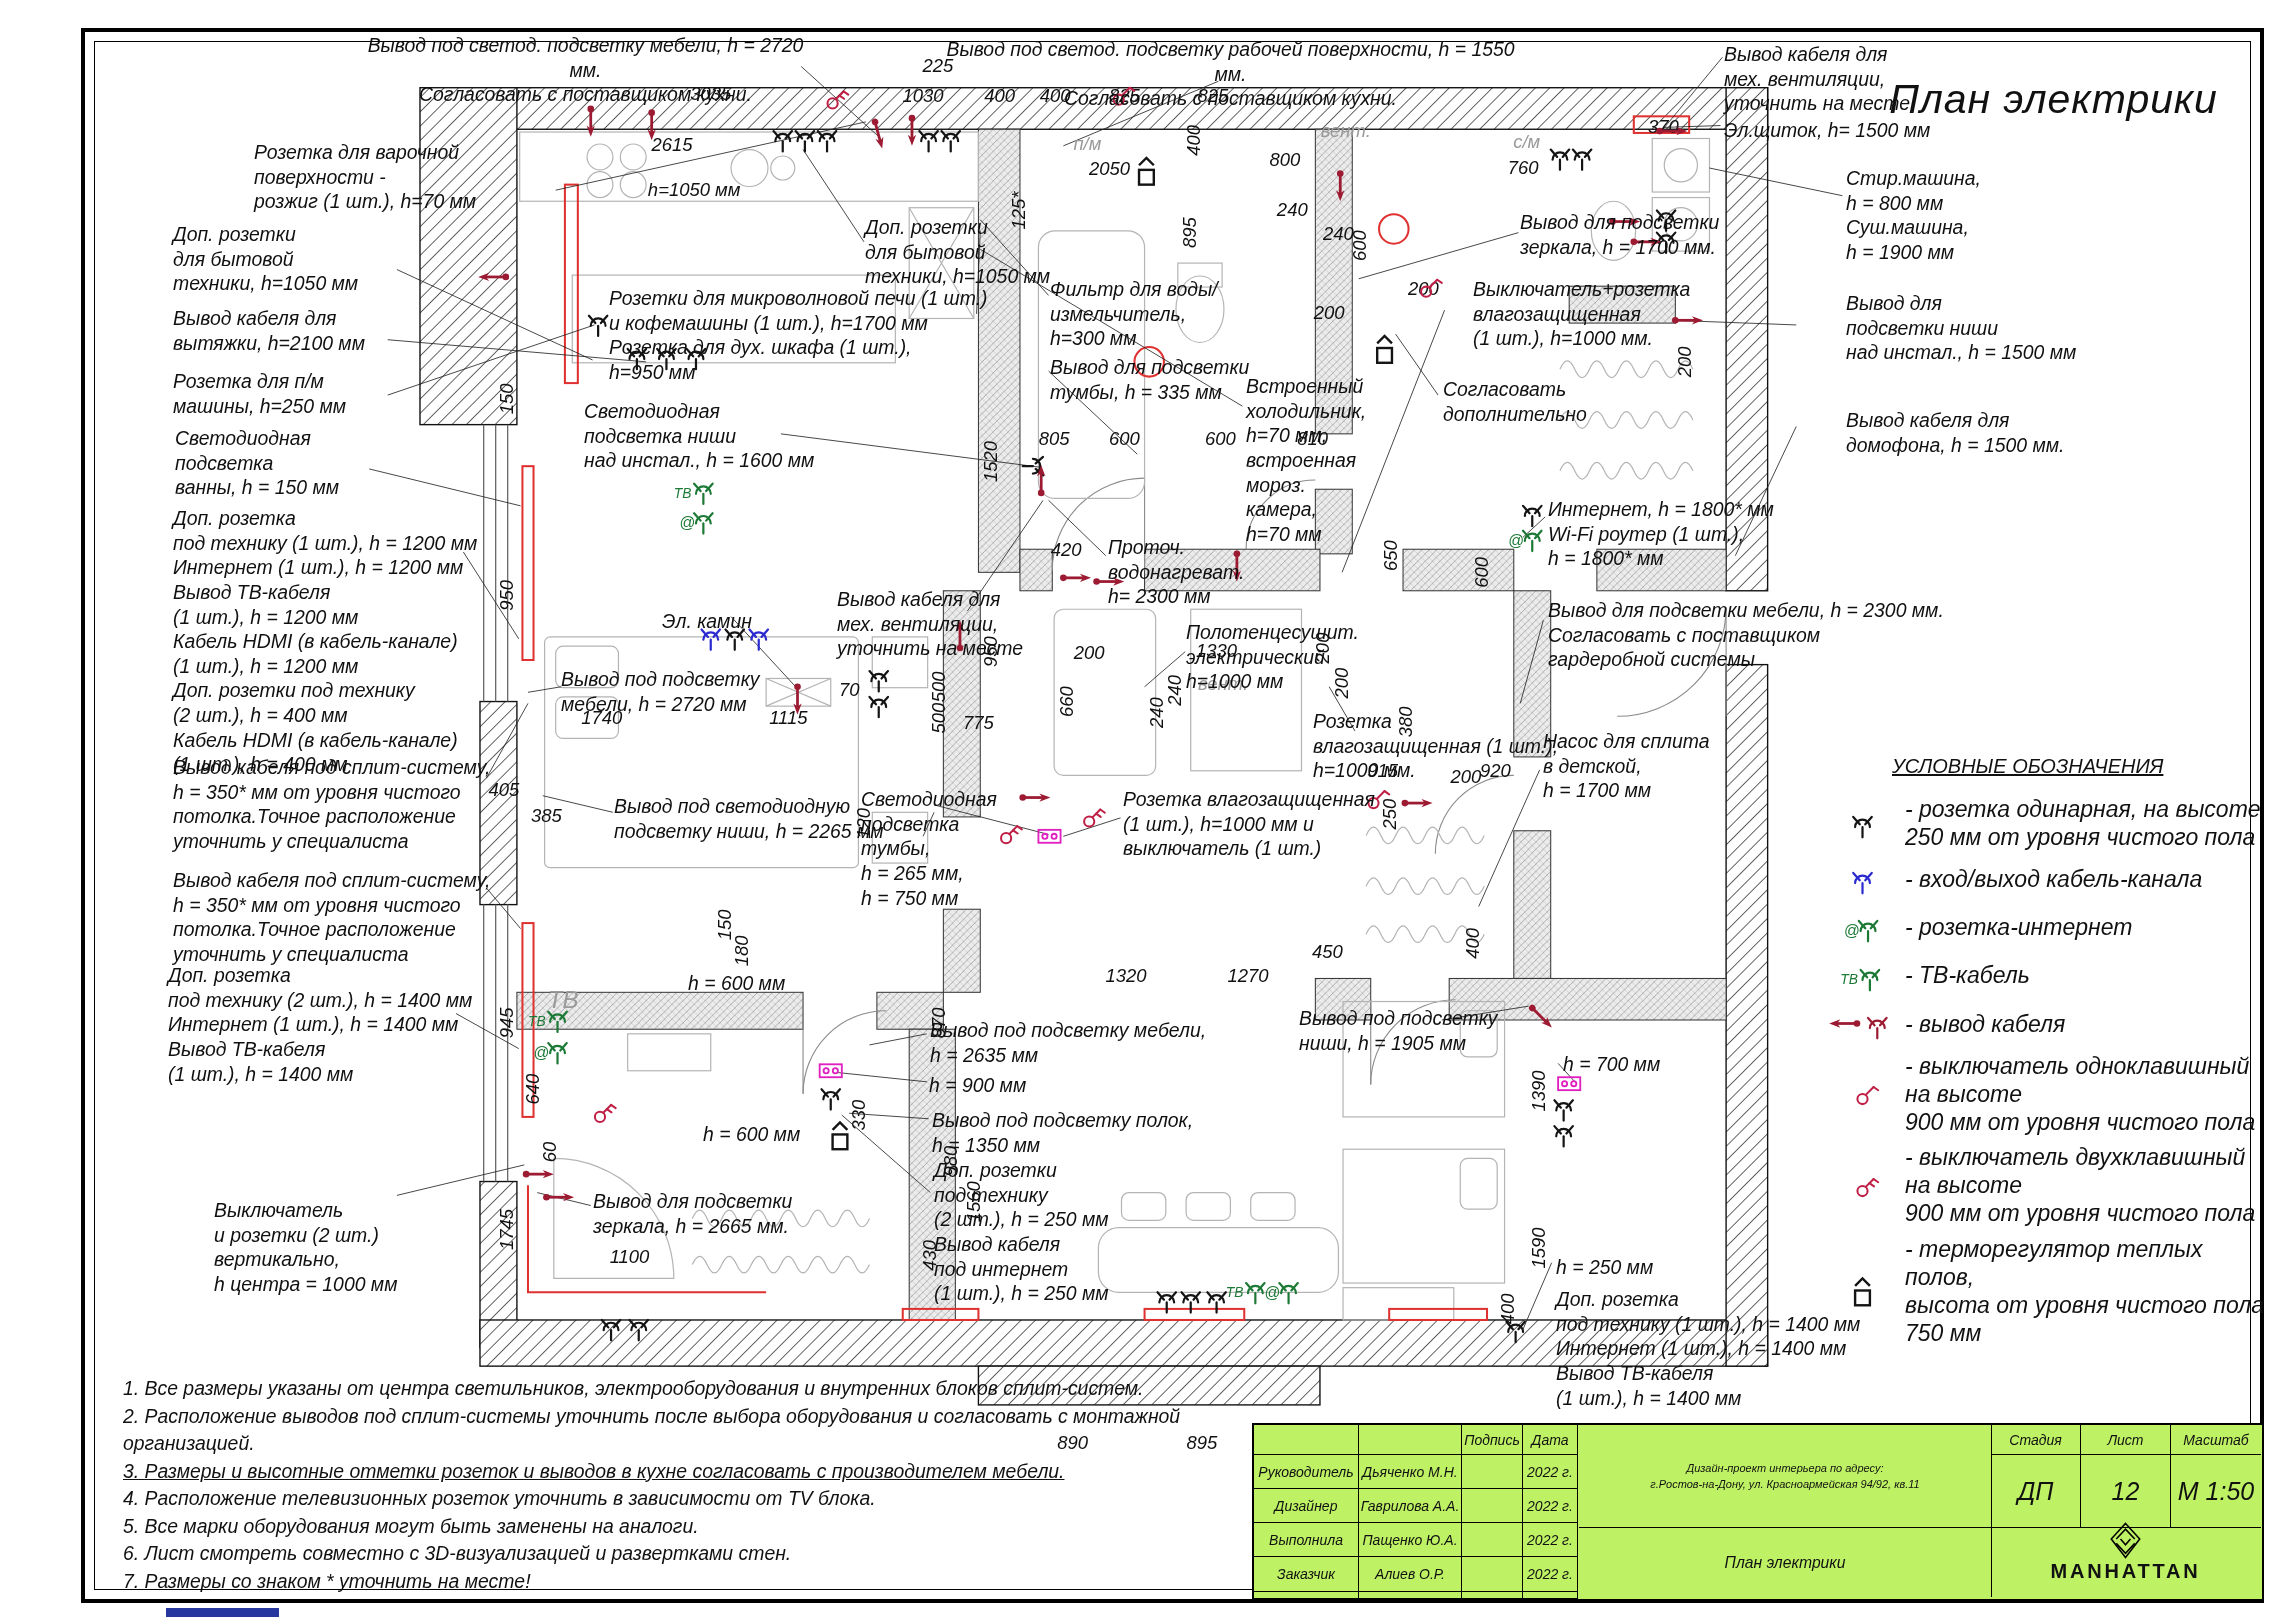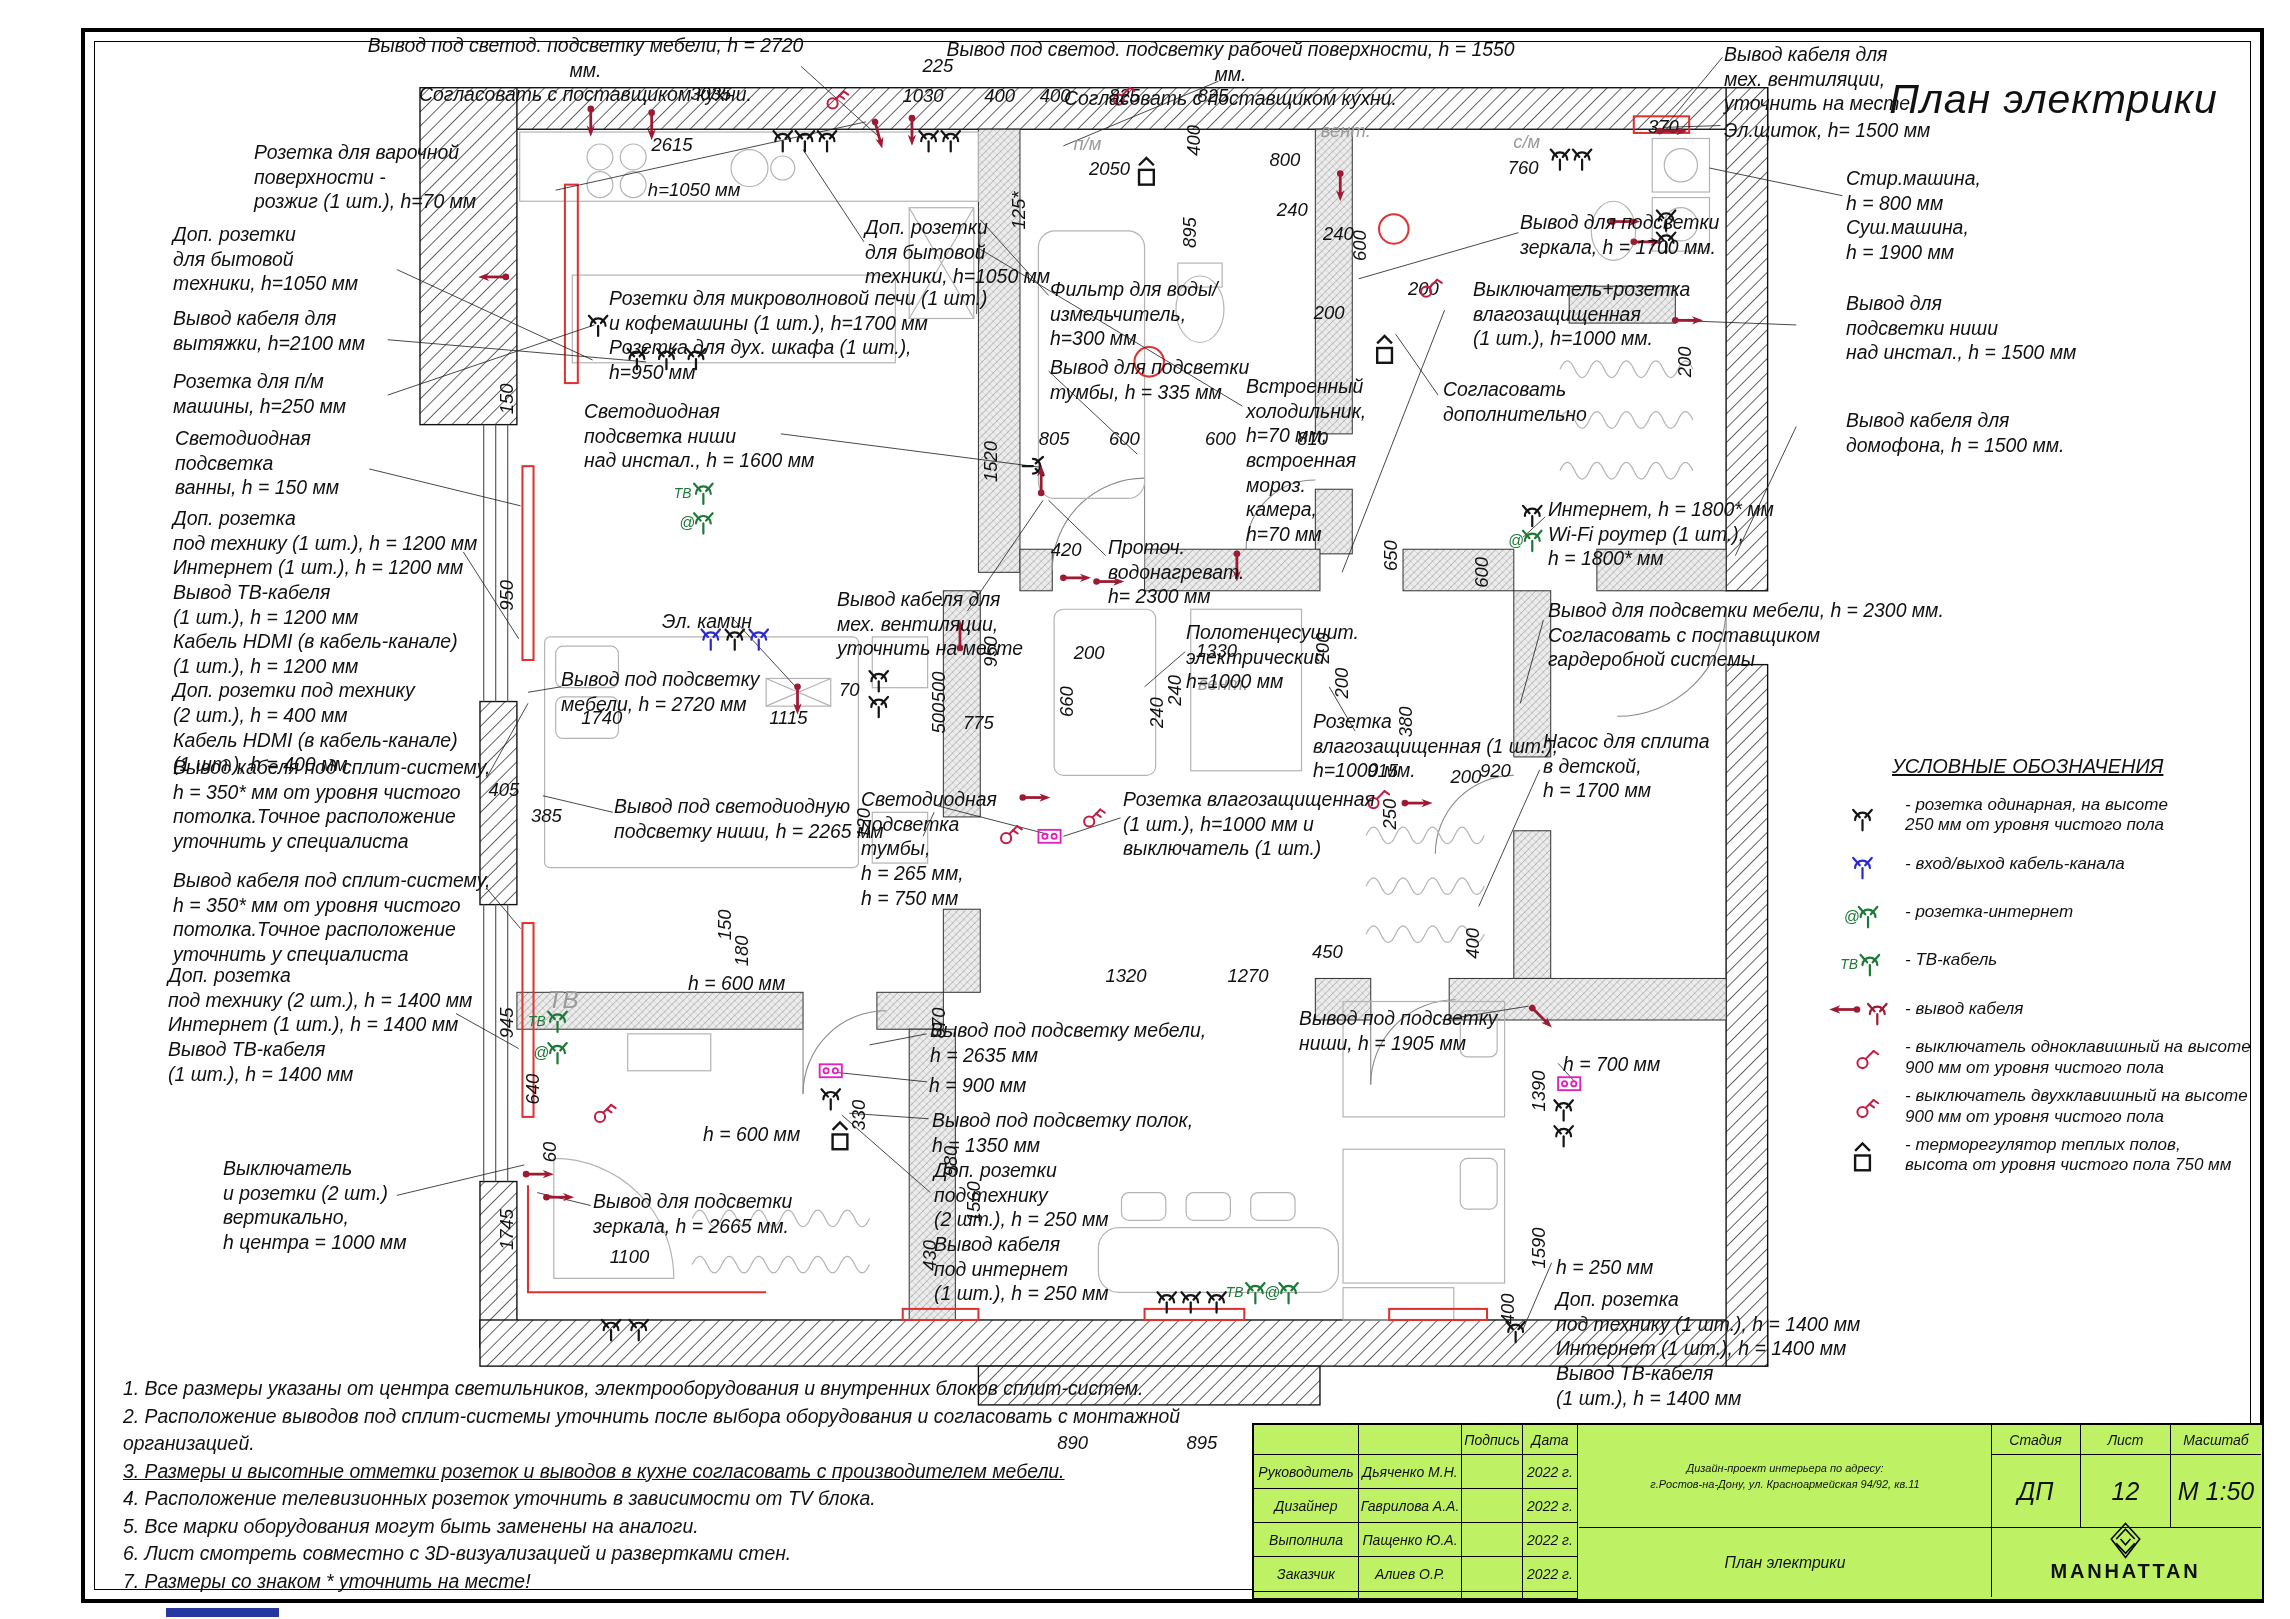--- a/index.html
+++ b/index.html
@@ -15,21 +15,21 @@
          font-size:41px;font-style:italic;letter-spacing:0.9px;}
   
   .annotation{position:absolute;font-style:italic;font-size:19.4px;line-height:1.27;
          white-space:pre-line;color:#101010;}
   
   .legend{position:absolute;left:1820px;top:755px;width:449px;}
   .legend-title{font-size:20px;font-style:italic;text-decoration:underline;
          margin:0 0 16.6px 72px;}
   .legend-item{display:flex;align-items:center;margin-bottom:7.4px;}
   .legend-icon{width:85px;height:41px;flex:0 0 85px;}
-  .legend-label{font-size:17px;font-style:italic;line-height:1.22;white-space:pre-line;}
+  .legend-label{font-size:23px;font-style:italic;line-height:1.22;white-space:pre-line;}
   
   .notes{position:absolute;left:123px;top:1375px;width:1089px;}
   .notes-title{font-size:20px;font-style:italic;text-decoration:underline;margin-bottom:16.6px;}
   .note-item{font-size:19.4px;font-style:italic;line-height:1.42;}
   .note-item.underlined{text-decoration:underline;}
   
   .tb{position:absolute;left:1252px;top:1423px;width:1012px;height:178px;
       border:2.8px solid #000;box-sizing:border-box;font-style:italic;background:#bef264;}
   .tb *{box-sizing:border-box;}
   .tb-cell{border-right:1.3px solid #000;border-bottom:1.3px solid #000;
@@ -477,21 +477,21 @@
 уточнить у специалиста</div>
       <div class="annotation" style="left: 173px; top: 868px;">Вывод кабеля под сплит-систему,
 h = 350* мм от уровня чистого
 потолка.Точное расположение
 уточнить у специалиста</div>
       <div class="annotation" style="left: 168px; top: 963px;">Доп. розетка
 под технику (2 шт.), h = 1400 мм
 Интернет (1 шт.), h = 1400 мм
 Вывод ТВ-кабеля
 (1 шт.), h = 1400 мм</div>
-      <div class="annotation" style="left: 214px; top: 1156px; margin-left: 9px;">Выключатель
+      <div class="annotation" style="left: 214px; top: 1198px;">Выключатель
 и розетки (2 шт.)
 вертикально,
 h центра = 1000 мм</div>
       <div class="annotation" style="left: 865px; top: 215px;">Доп. розетки
 для бытовой
 техники, h=1050 мм</div>
       <div class="annotation" style="left: 609px; top: 286px;">Розетки для микроволновой печи (1 шт.)
 и кофемашины (1 шт.), h=1700 мм
 Розетка для дух. шкафа (1 шт.),
 h=950 мм</div>

